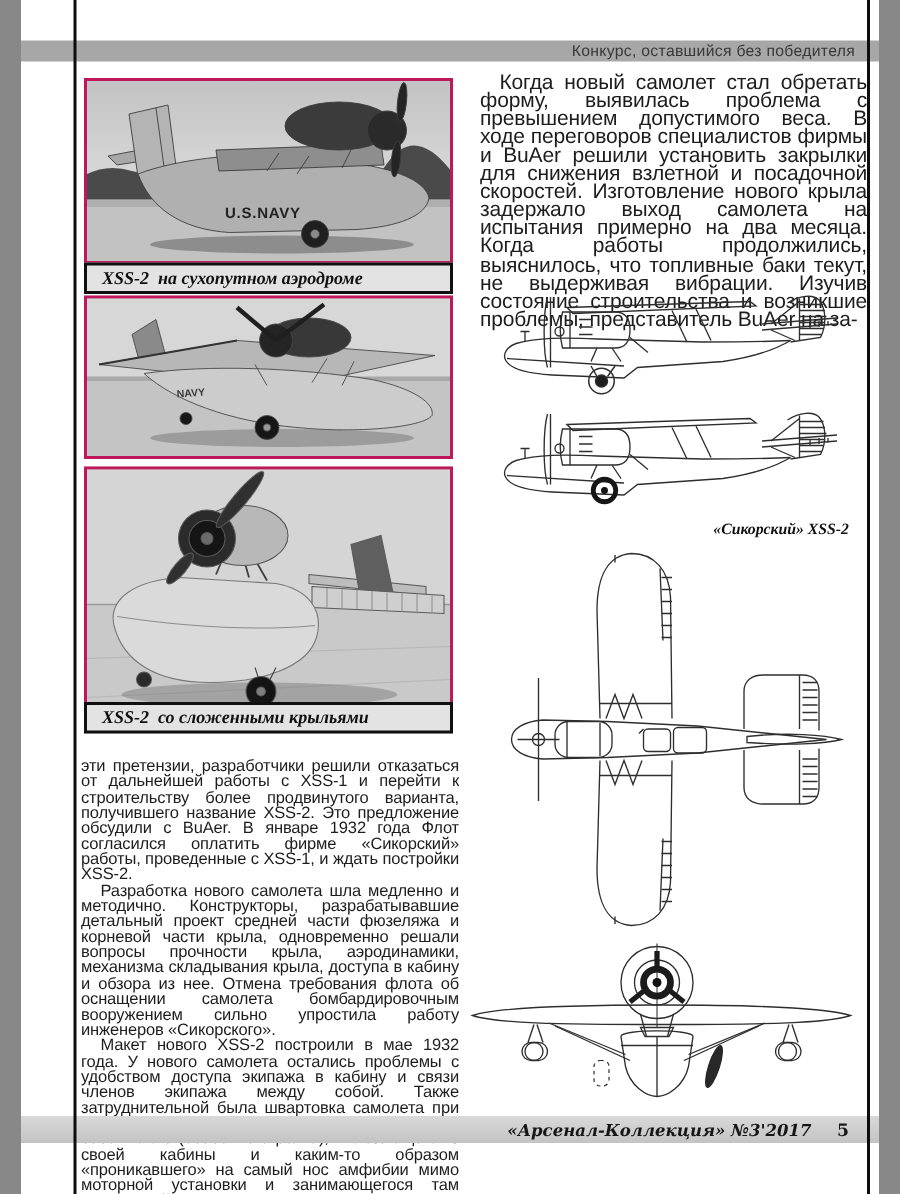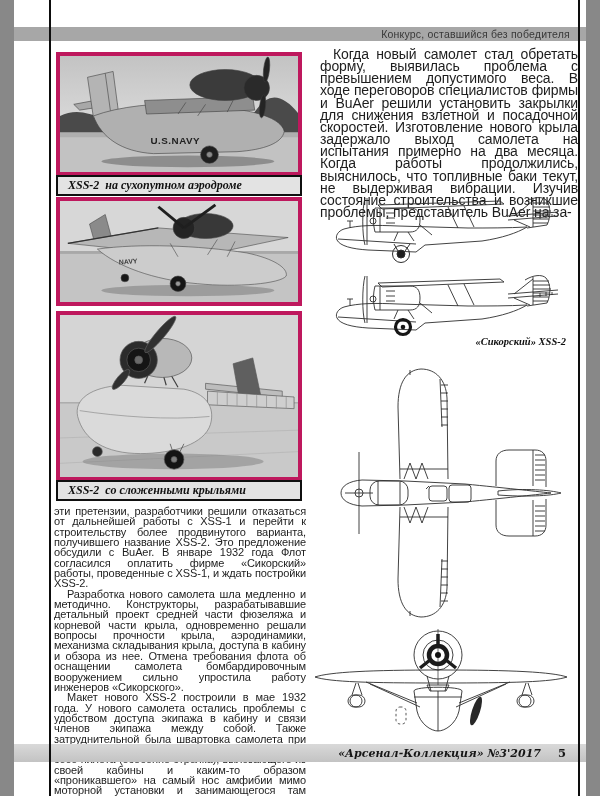--- a/index.html
+++ b/index.html
@@ -23,34 +23,34 @@
 
   .footer-bar {
     position:absolute; left:0; top:744px; width:600px; height:18px;
     background:linear-gradient(180deg,#d9d9d9,#c3c3c3); display:flex; align-items:center;
     justify-content:flex-end; padding-right:48px; gap:17px; z-index:2;
   }
   .footer-bar .journal { font-family:"DejaVu Serif","Liberation Serif",serif; font-weight:bold; font-size:11px; color:#161616;font-style:italic; }
   .footer-bar .pagenum { font-family:"DejaVu Serif","Liberation Serif",serif; font-weight:bold; font-size:11.5px; color:#161616; }
 
   .photo {
-    position:absolute; left:42px; width:246px; border:4px solid #be185d; background:#cfcfcf;
+    position:absolute; left:42px; width:246px; border:2px solid #be185d; background:#cfcfcf;
   }
   .photo svg { display:block; width:100%; height:100%; }
   .photo-1 { top:52px; height:124px; }
   .photo-2 { top:197px; height:109px; }
   .photo-3 { top:311px; height:170px; }
 
   .caption-bar {
     position:absolute; left:42px; width:246px; height:21px;
     border:2px solid #0f0f0f; background:#e3e3e3;
     display:flex; align-items:center; padding-left:10px;
   }
   .caption-1 { top:175px; }
-  .caption-2 { top:480px; }
+  .caption-2 { top:468px; }
   .caption-bar span {
     font-family:"Liberation Serif",serif; font-weight:bold; font-style:italic;
     font-size:12px; color:#101010; white-space:pre;
   }
 
   .text-left {
     position:absolute; left:40px; top:506px; width:252px;
     font-size:11px; line-height:10.35px; text-align:justify; color:#1d1d1d;
     letter-spacing:-0.1px;
   }
@@ -61,21 +61,21 @@
   }
   p.indent { text-indent:13px; }
 
   .drawing { position:absolute; }
   .drawing svg { display:block; width:100%; height:100%; }
   .dr-sides { left:314px; top:195px; width:232px; height:150px; }
   .dr-top   { left:316px; top:365px; width:236px; height:258px; }
   .dr-front { left:294px; top:627px; width:266px; height:112px; }
 
   .drawing-caption {
-    position:absolute; left:302px; top:336px; width:258px; text-align:right; padding-right:8px;
+    position:absolute; left:302px; top:348px; width:258px; text-align:right; padding-right:8px;
     font-family:"Liberation Serif",serif; font-weight:bold; font-style:italic;
     font-size:10.5px; color:#111;
   }
 </style>
 </head>
 <body>
 
 <div class="page">
 
   <div class="rule rule-left"></div>

